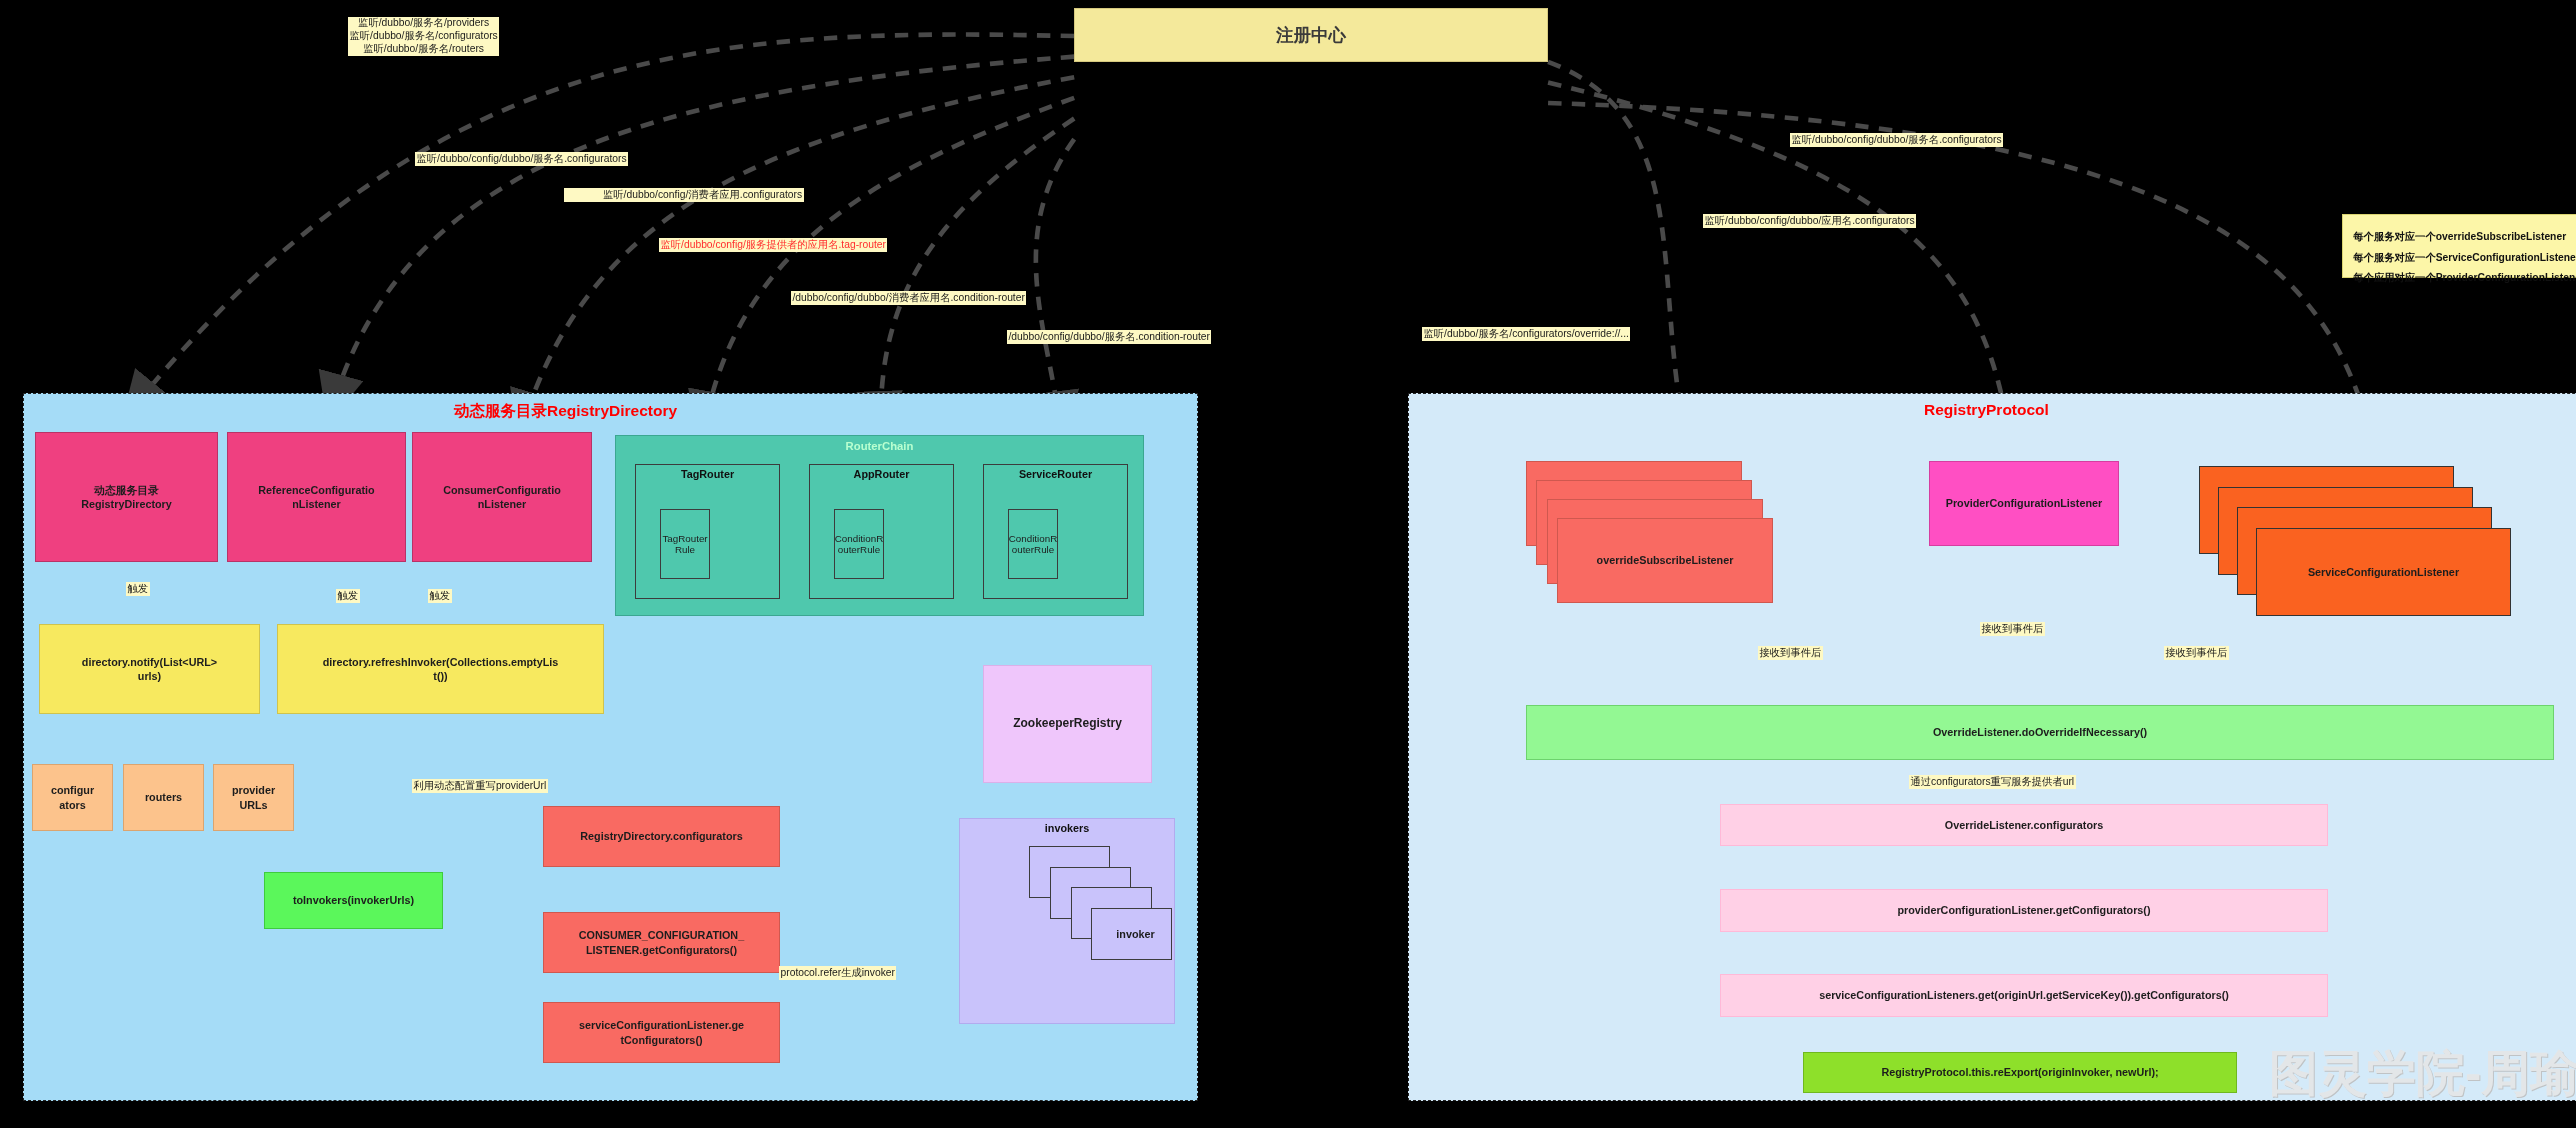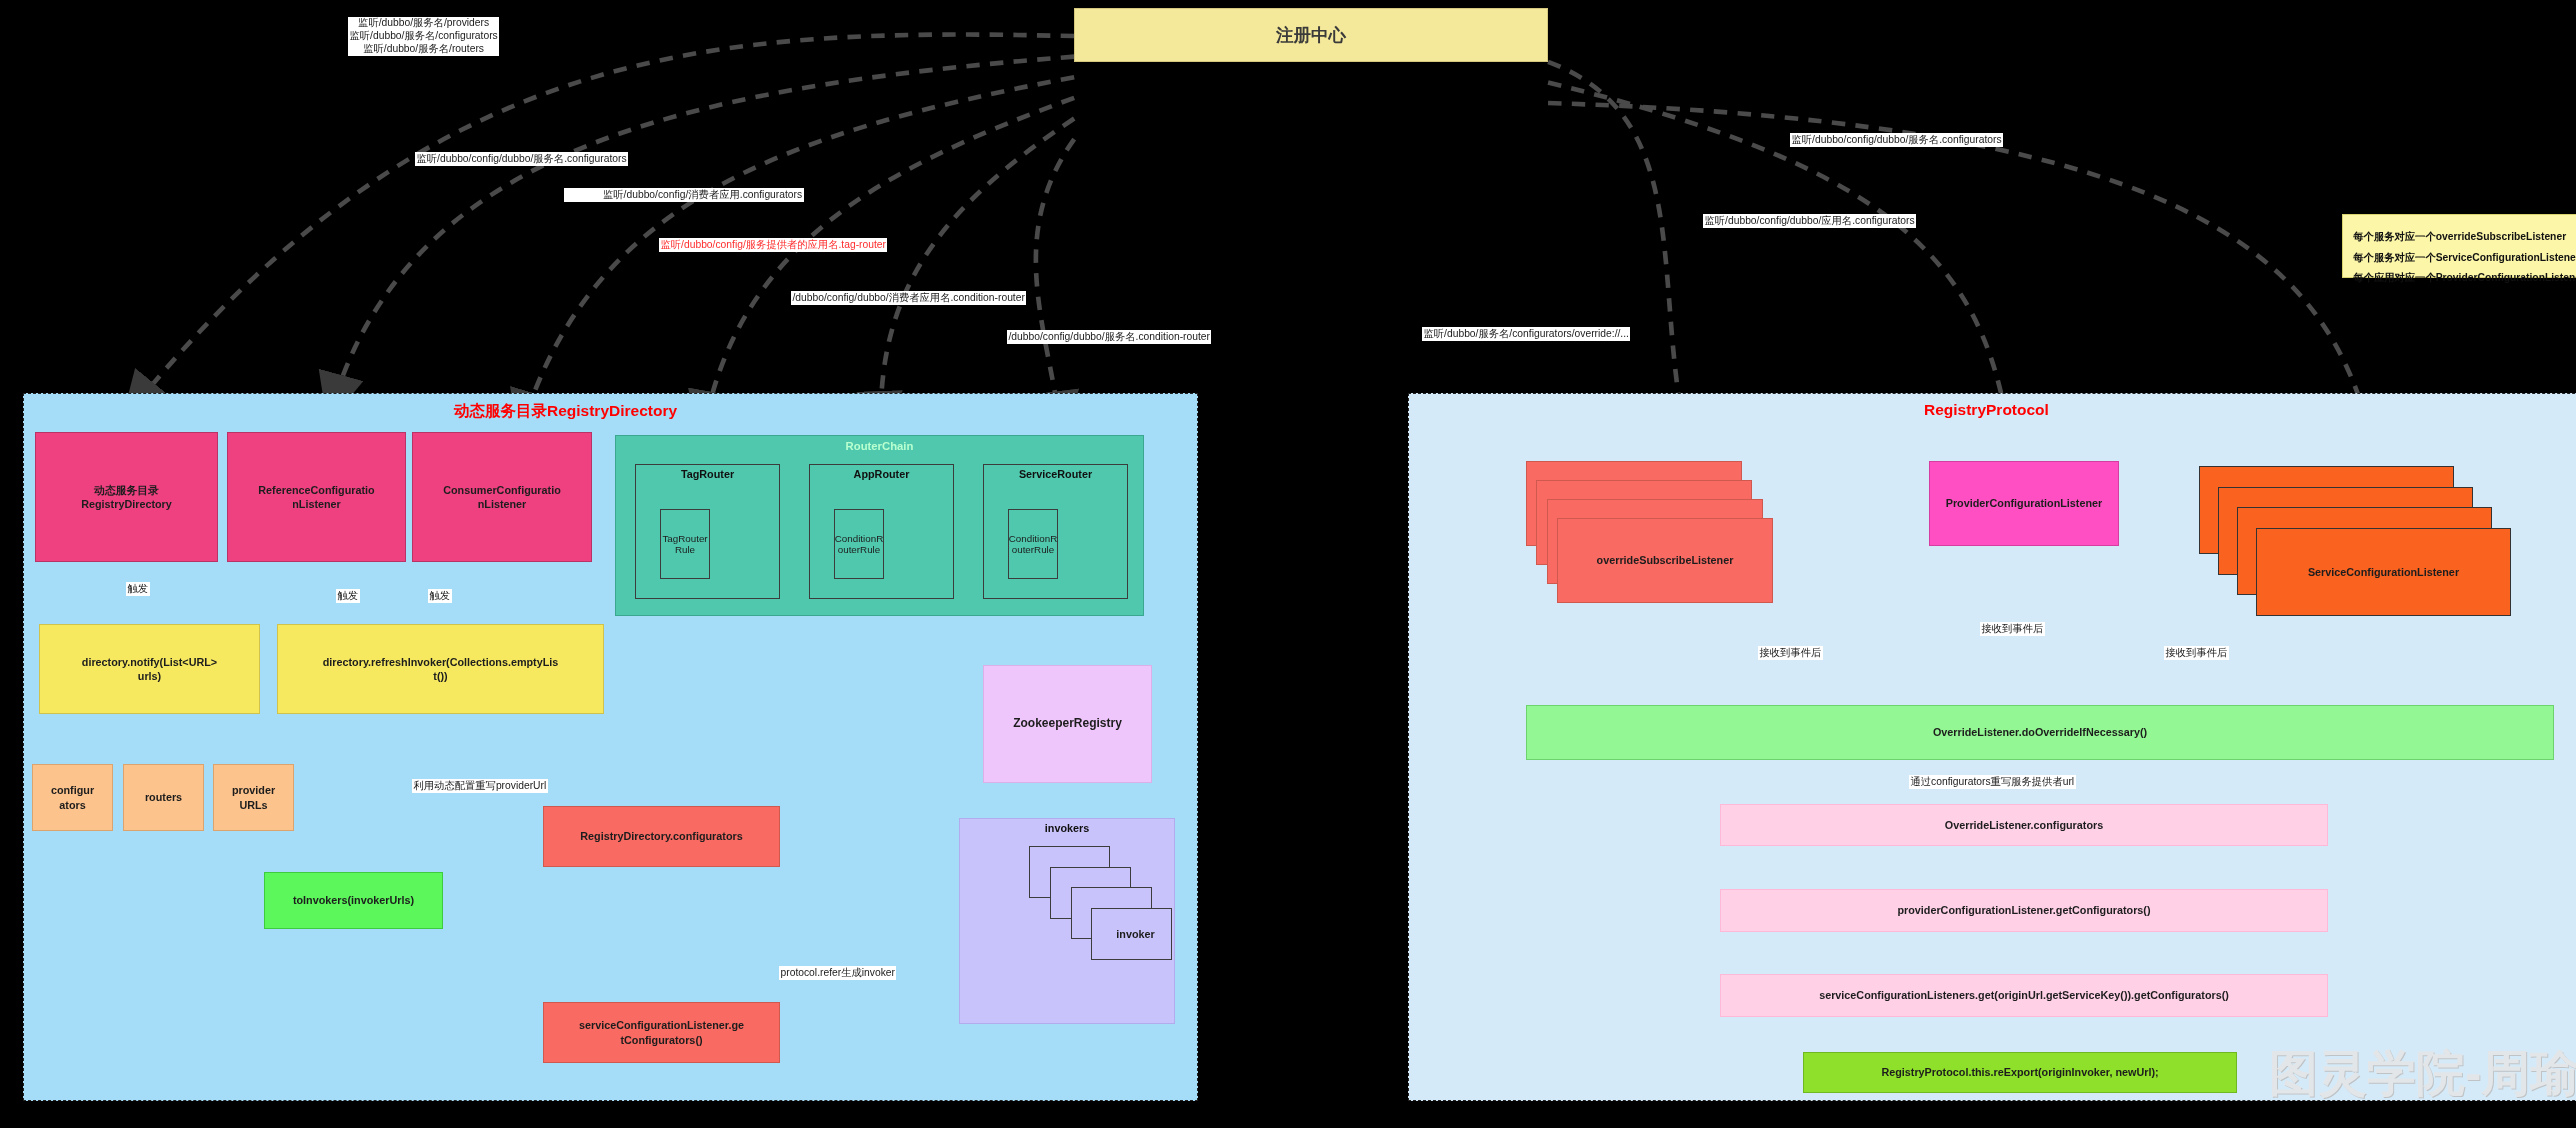--- a/index.html
+++ b/index.html
@@ -6,21 +6,21 @@
   #stage{position:relative;width:2767px;height:1128px;background:#000;
          font-family:"Liberation Sans","DejaVu Sans",sans-serif;overflow:hidden;}
   .abs{position:absolute;box-sizing:border-box;}
   .ctr{display:flex;align-items:center;justify-content:center;text-align:center;}
 
   
   .registry-center{background:#f4e99b;border:0.5px solid #d6c97f;color:#3a3a3a;
     font-weight:bold;font-size:17.5px;}
 
   
-  .edge-label{background:#ffffff;color:#1a1a1a;font-size:10.3px;line-height:1.25;
+  .edge-label{background:#fef9c3;color:#1a1a1a;font-size:10.3px;line-height:1.25;
     padding:0.5px 1.5px;white-space:nowrap;}
   .edge-label.red{color:#ff2d2d;}
   .edge-label.multiline{white-space:pre;text-align:center;}
 
   
   .sticky{background:#fcf6a8;border:0.5px solid #d9d36f;padding:8.2px 10.3px;}
   .sticky .ln{font-size:10.3px;font-weight:bold;color:#111;margin:6.7px 0;white-space:nowrap;}
 
   
   .panel{border:1px dashed #222;}
@@ -209,20 +209,22 @@
 ators</div>
   <div class="abs ctr node orange-node" style="left:123px;top:764px;width:81px;height:67px;white-space:pre;">routers</div>
   <div class="abs ctr node orange-node" style="left:213px;top:764px;width:81px;height:67px;white-space:pre;">provider
 URLs</div>
 
   <div class="abs ctr node green-node" style="left:264px;top:872px;width:179px;height:57px;">toInvokers(invokerUrls)</div>
 
   <div class="abs edge-label" style="left:412px;top:779px;">利用动态配置重写providerUrl</div>
 
   <div class="abs ctr node red-node" style="left:543px;top:806px;width:237px;height:61px;">RegistryDirectory.configurators</div>
+  <div class="abs ctr node red-node" style="left:543px;top:912px;width:237px;height:61px;white-space:pre;">CONSUMER_CONFIGURATION_
+LISTENER.getConfigurators()</div>
   <div class="abs ctr node red-node" style="left:543px;top:1002px;width:237px;height:61px;white-space:pre;">serviceConfigurationListener.ge
 tConfigurators()</div>
 
   <div class="abs edge-label" style="left:779px;top:966px;">protocol.refer生成invoker</div>
 
   <div class="abs ctr node violet-node" style="left:983px;top:665px;width:169px;height:118px;font-size:12px;">ZookeeperRegistry</div>
 
   <div class="abs lav-node" style="left:959px;top:818px;width:216px;height:206px;border:0.5px solid #b2abee;">
     <div class="lav-title">invokers</div>
   </div>

